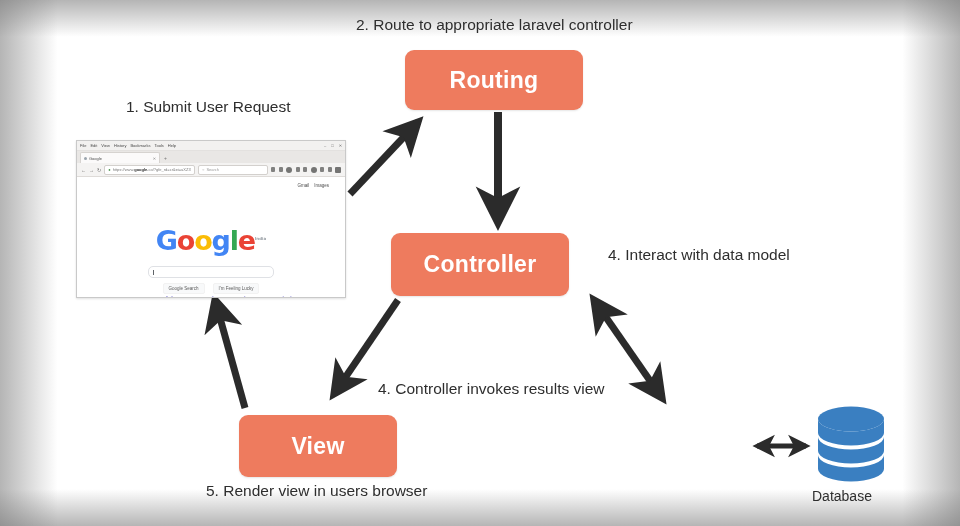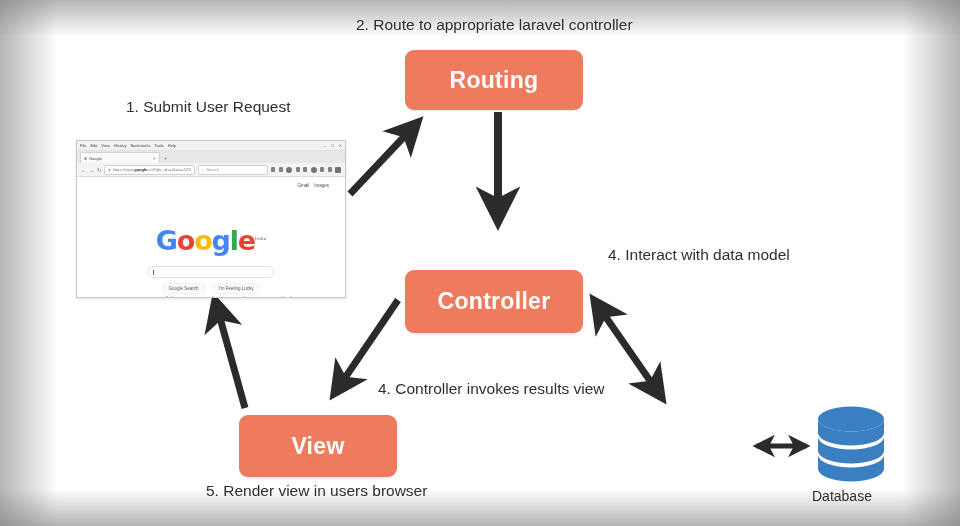--- a/index.html
+++ b/index.html
@@ -159,21 +159,21 @@
 
   <div class="caption" style="left:356px;top:16px;">2. Route to appropriate laravel controller</div>
   <div class="caption" style="left:126px;top:98px;">1. Submit User Request</div>
   <div class="caption" style="left:608px;top:246px;">4. Interact with data model</div>
   <div class="caption" style="left:378px;top:380px;">4. Controller invokes results view</div>
   <div class="caption" style="left:206px;top:482px;">5. Render view in users browser</div>
 
   <div class="node" style="left:405px;top:50px;width:178px;height:60px;">
     <span>Routing</span>
   </div>
-  <div class="node" style="left:405px;top:233px;width:178px;height:63px;margin-top:37px;">
+  <div class="node" style="left:391px;top:233px;width:178px;height:63px;">
     <span>Controller</span>
   </div>
   <div class="node" style="left:239px;top:415px;width:158px;height:62px;">
     <span>View</span>
   </div>
 
   <div id="database">
     <svg width="78" height="82" viewBox="0 0 78 82">
       <g fill="#3a7fc1">
         <ellipse cx="39" cy="15" rx="33" ry="12.5"></ellipse>

